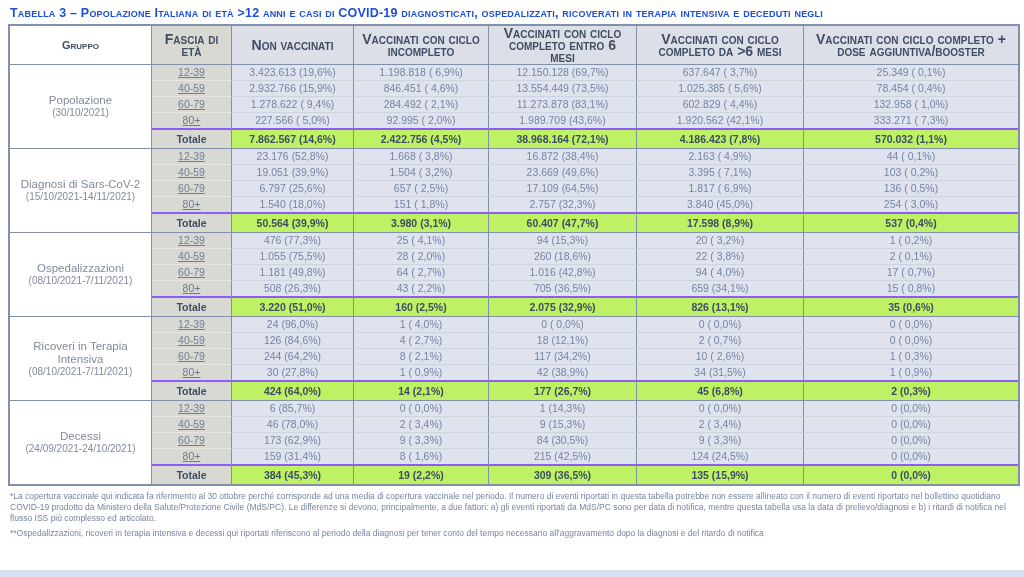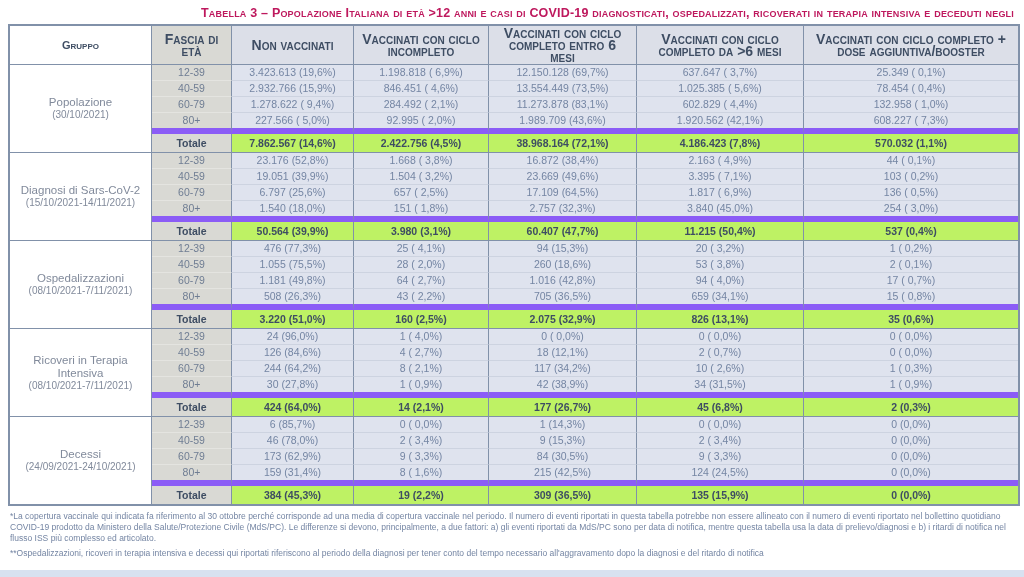--- a/index.html
+++ b/index.html
@@ -4,22 +4,22 @@
 <style>
   html, body { margin: 0; padding: 0; }
   body {
     width: 1024px; height: 577px; overflow: hidden;
     background: #ffffff;
     font-family: "Liberation Sans", sans-serif;
     position: relative;
   }
   .title-block {
     margin: 5px 10px 3px 10px;
-    text-align: right;
-    color: #be185d;
+    text-align: left;
+    color: #1d4ed8;
     font-weight: bold;
     font-variant: small-caps;
     font-size: 12.5px;
     line-height: 16px;
     letter-spacing: 0.2px;
   }
   .title-note {
     font-size: 9px;
     font-weight: bold;
     letter-spacing: 0.3px;
@@ -50,27 +50,28 @@
     line-height: 12px;
     padding: 0 6px;
   }
   th.h-gruppo { background: #ffffff; font-size: 11px; }
   th.h-fascia { background: #d9d9d4; }
   td { height: 15px; line-height: 15px; font-size: 10.5px; }
   td.age-cell {
     background: #d9d9d4;
     color: #6f7d93;
     border-bottom: 1px solid #e4e4e0;
+    text-decoration: underline;
   }
   td.val-cell {
     background: #dfe3ee;
     color: #7485a3;
     border-bottom: 1px solid #cdd3e0;
   }
-  td.pre-total { border-bottom: 6px solid #8b5cf6; }
+  td.pre-total { border-bottom: 2px solid #8b5cf6; }
   td.group-cell {
     background: #ffffff;
     color: #818a9b;
     border-bottom: 1px solid #8191a9;
     vertical-align: middle;
     padding: 0 4px;
   }
   tr.last-group td { border-bottom: none; }
   .group-name { font-size: 11.5px; line-height: 13px; }
   .group-period { font-size: 10px; line-height: 12px; max-width: 112px; margin: 0 auto; }
@@ -158,21 +159,21 @@
         <td class="val-cell">11.273.878 (83,1%)</td>
         <td class="val-cell">602.829 ( 4,4%)</td>
         <td class="val-cell">132.958 ( 1,0%)</td>
       </tr>
       <tr>
         <td class="age-cell pre-total">80+</td>
         <td class="val-cell pre-total">227.566 ( 5,0%)</td>
         <td class="val-cell pre-total">92.995 ( 2,0%)</td>
         <td class="val-cell pre-total">1.989.709 (43,6%)</td>
         <td class="val-cell pre-total">1.920.562 (42,1%)</td>
-        <td class="val-cell pre-total">608.227 ( 7,3%)</td>
+        <td class="val-cell pre-total">333.271 ( 7,3%)</td>
       </tr>
       <tr>
         <td class="totale-label">Totale</td>
         <td class="totale-val">7.862.567 (14,6%)</td>
         <td class="totale-val">2.422.756 (4,5%)</td>
         <td class="totale-val">38.968.164 (72,1%)</td>
         <td class="totale-val">4.186.423 (7,8%)</td>
         <td class="totale-val">570.032 (1,1%)</td>
       </tr>
       <tr>
@@ -209,41 +210,41 @@
         <td class="val-cell pre-total">151 ( 1,8%)</td>
         <td class="val-cell pre-total">2.757 (32,3%)</td>
         <td class="val-cell pre-total">3.840 (45,0%)</td>
         <td class="val-cell pre-total">254 ( 3,0%)</td>
       </tr>
       <tr>
         <td class="totale-label">Totale</td>
         <td class="totale-val">50.564 (39,9%)</td>
         <td class="totale-val">3.980 (3,1%)</td>
         <td class="totale-val">60.407 (47,7%)</td>
-        <td class="totale-val">11.215 (50,4%)</td>
+        <td class="totale-val">17.598 (8,9%)</td>
         <td class="totale-val">537 (0,4%)</td>
       </tr>
       <tr>
         <td class="group-cell" rowspan="5">
           <div class="group-name">Ospedalizzazioni</div>
           <div class="group-period">(08/10/2021-7/11/2021)</div>
         </td>
         <td class="age-cell">12-39</td>
         <td class="val-cell">476 (77,3%)</td>
         <td class="val-cell">25 ( 4,1%)</td>
         <td class="val-cell">94 (15,3%)</td>
         <td class="val-cell">20 ( 3,2%)</td>
         <td class="val-cell">1 ( 0,2%)</td>
       </tr>
       <tr>
         <td class="age-cell">40-59</td>
         <td class="val-cell">1.055 (75,5%)</td>
         <td class="val-cell">28 ( 2,0%)</td>
         <td class="val-cell">260 (18,6%)</td>
-        <td class="val-cell">53 ( 3,8%)</td>
+        <td class="val-cell">22 ( 3,8%)</td>
         <td class="val-cell">2 ( 0,1%)</td>
       </tr>
       <tr>
         <td class="age-cell">60-79</td>
         <td class="val-cell">1.181 (49,8%)</td>
         <td class="val-cell">64 ( 2,7%)</td>
         <td class="val-cell">1.016 (42,8%)</td>
         <td class="val-cell">94 ( 4,0%)</td>
         <td class="val-cell">17 ( 0,7%)</td>
       </tr>

